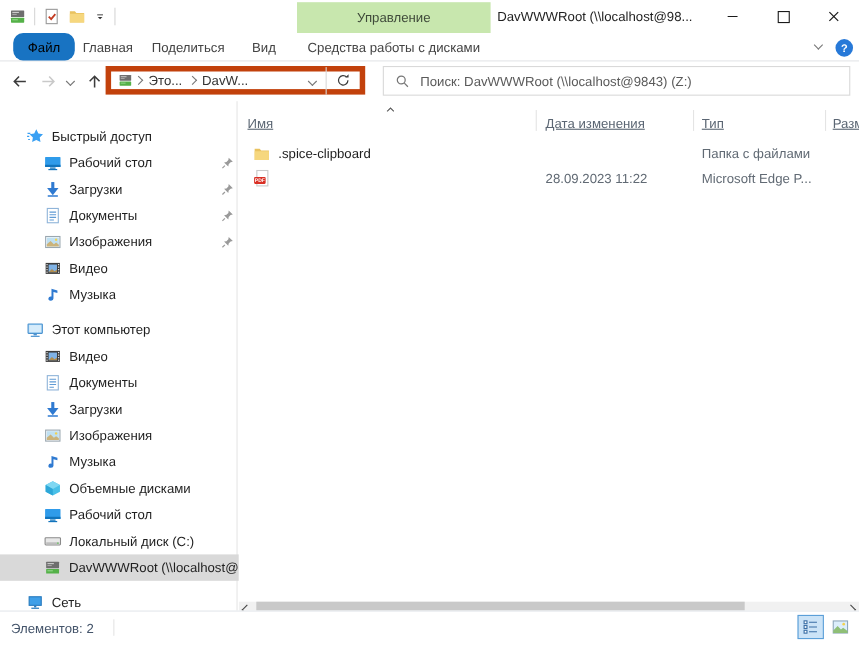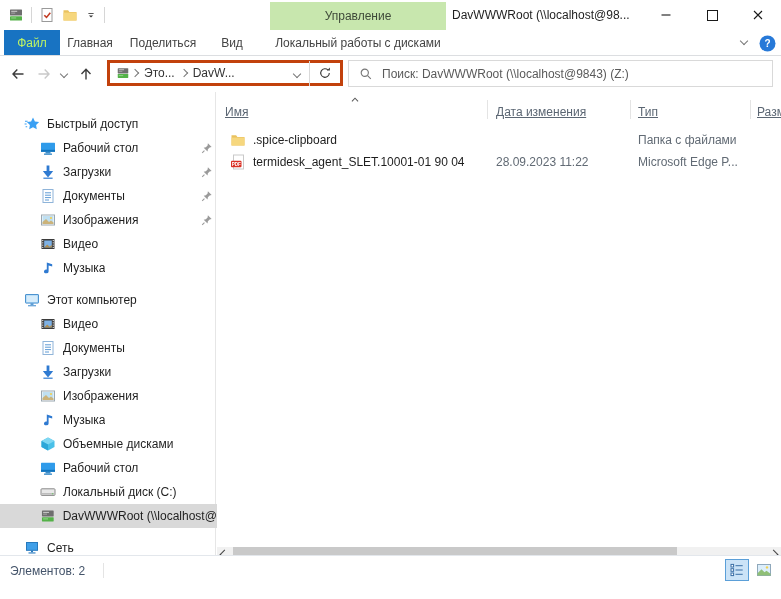--- a/index.html
+++ b/index.html
@@ -22,32 +22,32 @@
   .qsep{width:1px;height:16px;background:#d6d6d6;}
   .ctx-tab{position:absolute;left:270px;top:2px;width:176px;height:28px;display:flex;align-items:center;justify-content:center;color:#3f4a3a;}
   .win-title{position:absolute;left:452px;top:0;height:30px;display:flex;align-items:center;white-space:nowrap;}
   .win-btns{position:absolute;right:0;top:0;display:flex;}
   .win-btn{width:46px;height:30px;display:flex;align-items:center;justify-content:center;}
   .max-sq{display:inline-block;width:9px;height:9px;border:1px solid #1a1a1a;}
 
   
   .ribbon{position:absolute;left:0;top:30px;width:781px;height:25px;border-bottom:1px solid #dcdee1;background:#fff;display:flex;}
   .tab{height:25px;display:flex;align-items:center;justify-content:center;color:#444;}
-  .tab-file{width:56px;margin-left:4px;color:#bef264;}
+  .tab-file{width:56px;margin-left:12px;color:#000000;border-radius:9px;}
   .tab-home{width:60px;}
   .tab-share{width:86px;}
   .tab-view{width:52px;}
   .tab-disk{position:absolute;left:270px;top:0;width:176px;}
   .rib-chev{position:absolute;left:741px;top:38px;}
   .help-btn{position:absolute;left:759px;top:35px;width:17px;height:17px;}
 
   
   .addr{position:absolute;left:0;top:56px;width:781px;height:36px;background:#fff;}
   .nav-btn{position:absolute;top:6px;width:24px;height:24px;display:flex;align-items:center;justify-content:center;}
-  .crumbbox{position:absolute;left:107px;top:4px;width:236px;height:26px;border:3px solid #c2410c;display:flex;align-items:center;box-sizing:border-box;}
+  .crumbbox{position:absolute;left:96px;top:4px;width:236px;height:26px;border:5px solid #c2410c;display:flex;align-items:center;box-sizing:border-box;}
   .crumb{padding:0 4px;color:#333;white-space:nowrap;}
   .crumb-chev{margin:0 2px;}
   .crumb-dd{margin-left:auto;padding:0 9px;}
   .crumb-div{width:1px;height:25px;background:#d9d9d9;}
   .refresh-cell{width:30px;display:flex;align-items:center;justify-content:center;}
   .searchbox{position:absolute;left:348px;top:4px;width:425px;height:27px;border:1px solid #d9d9d9;box-sizing:border-box;display:flex;align-items:center;gap:9px;padding:0 10px;}
   .searchbox input{border:none;outline:none;flex:1;font:inherit;color:#333;background:transparent;padding:0;}
   .searchbox input::placeholder{color:#5a5a5a;opacity:1;}
 
   
@@ -265,21 +265,21 @@
           </svg>
         </div>
     </div>
   </div>
 
   <div class="ribbon">
     <div class="tab tab-file" style="background:#1873c2">Файл</div>
     <div class="tab tab-home">Главная</div>
     <div class="tab tab-share">Поделиться</div>
     <div class="tab tab-view">Вид</div>
-    <div class="tab tab-disk">Локальный работы с дисками</div>
+    <div class="tab tab-disk">Средства работы с дисками</div>
   </div>
   <span class="chev d rib-chev"></span>
   <svg class="help-btn">
       <use href="#i-help"></use>
     </svg>
 
   <div class="addr">
     <div class="nav-btn" style="left:6px">
         <svg class="ic16">
           <use href="#i-back"></use>
@@ -469,21 +469,20 @@
           <use href="#i-folder"></use>
         </svg>
       <span class="fname">.spice-clipboard</span>
       <span class="fdate"></span>
       <span class="ftype">Папка с файлами</span>
     </div>
     <div class="frow" style="top:59px">
       <svg class="ic16 fic">
           <use href="#i-pdf"></use>
         </svg>
-      <span class="fname">termidesk_agent_SLET.10001-01 90 04</span>
       <span class="fdate">28.09.2023 11:22</span>
       <span class="ftype">Microsoft Edge P...</span>
     </div>
 
     <div class="hscroll">
       <div class="hs-btn hs-left">
           <span class="chev big" style="transform:rotate(135deg)"></span>
         </div>
       <div class="hs-thumb"></div>
       <div class="hs-btn hs-right">

